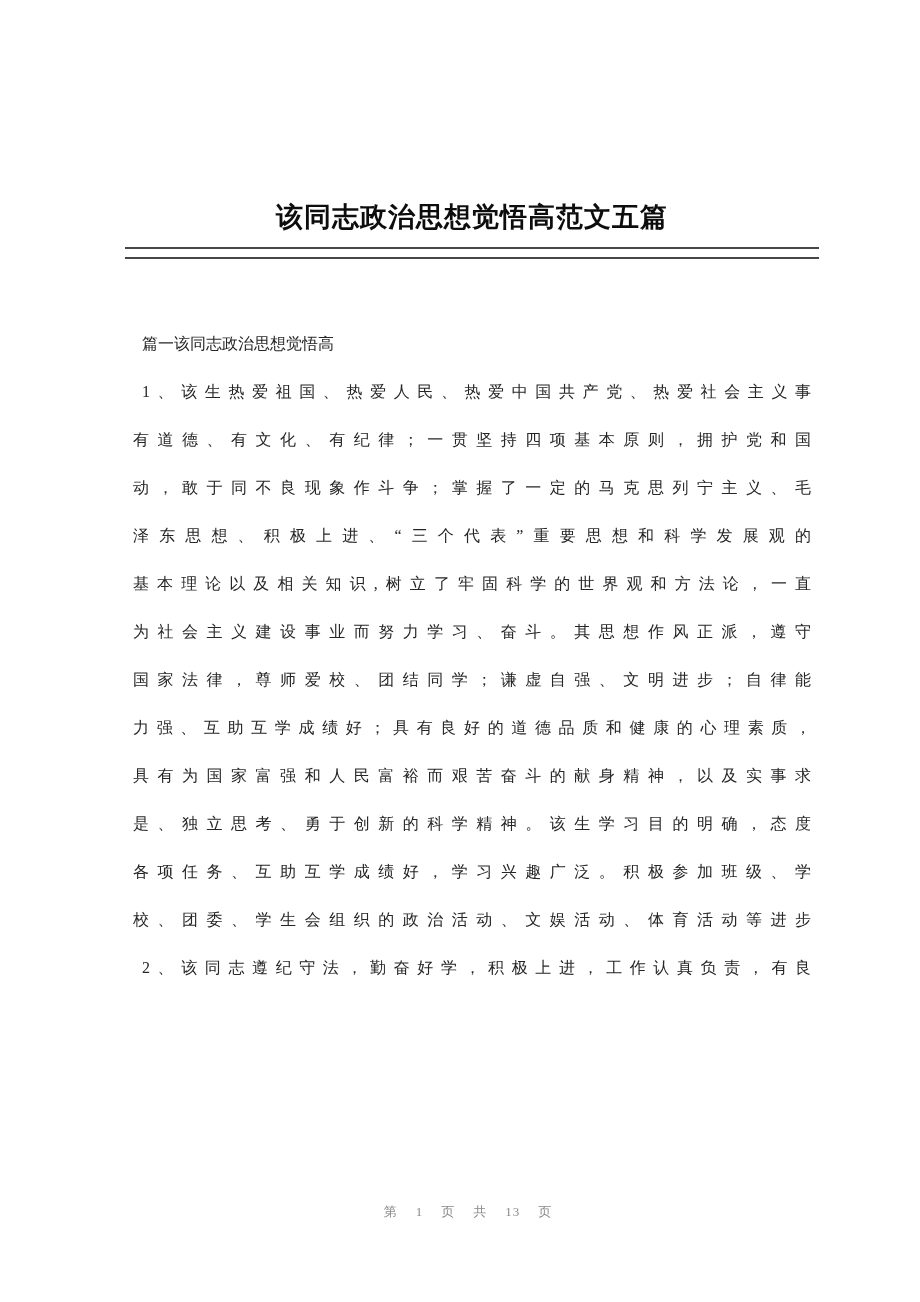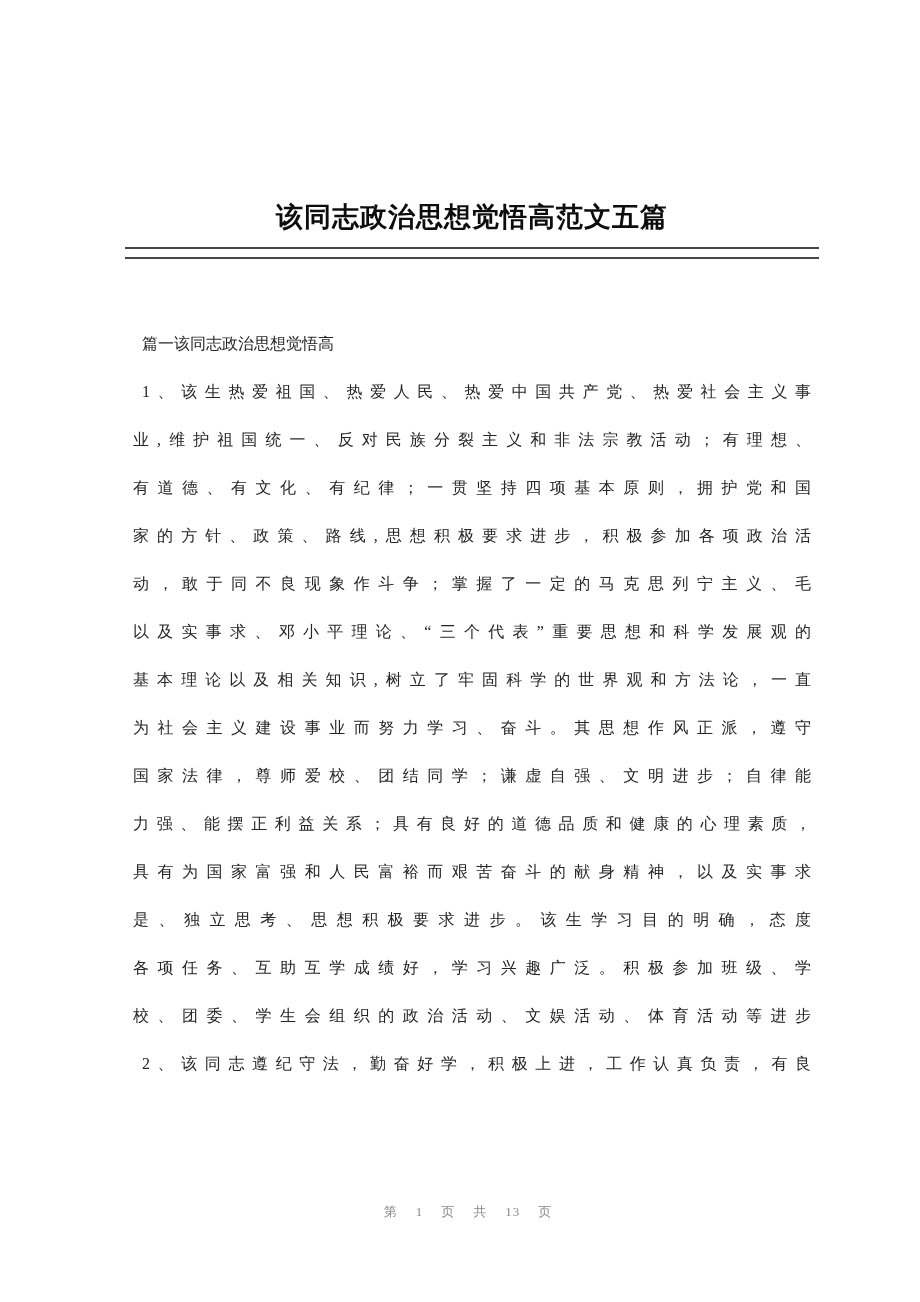--- a/index.html
+++ b/index.html
@@ -69,31 +69,29 @@
 <div class="page">
   <div class="content">
 
     <div class="doc-title">该同志政治思想觉悟高范文五篇</div>
 
     <div class="title-rule"></div>
 
     <div class="body-text">
       <div class="line indent">篇一该同志政治思想觉悟高</div>
       <div class="line indent just">1、该生热爱祖国、热爱人民、热爱中国共产党、热爱社会主义事</div>
-      <div class="line just">业,维护祖国统一、反对民族分裂主义和非法宗教活动；有理想、</div>
       <div class="line just">有道德、有文化、有纪律；一贯坚持四项基本原则，拥护党和国</div>
-      <div class="line just">家的方针、政策、路线,思想积极要求进步，积极参加各项政治活</div>
       <div class="line just">动，敢于同不良现象作斗争；掌握了一定的马克思列宁主义、毛</div>
-      <div class="line just">以及实事求、邓小平理论、“三个代表”重要思想和科学发展观的</div>
+      <div class="line just">泽东思想、积极上进、“三个代表”重要思想和科学发展观的</div>
       <div class="line just">基本理论以及相关知识,树立了牢固科学的世界观和方法论，一直</div>
       <div class="line just">为社会主义建设事业而努力学习、奋斗。其思想作风正派，遵守</div>
       <div class="line just">国家法律，尊师爱校、团结同学；谦虚自强、文明进步；自律能</div>
-      <div class="line just">力强、能摆正利益关系；具有良好的道德品质和健康的心理素质，</div>
+      <div class="line just">力强、互助互学成绩好；具有良好的道德品质和健康的心理素质，</div>
       <div class="line just">具有为国家富强和人民富裕而艰苦奋斗的献身精神，以及实事求</div>
-      <div class="line just">是、独立思考、思想积极要求进步。该生学习目的明确，态度</div>
+      <div class="line just">是、独立思考、勇于创新的科学精神。该生学习目的明确，态度</div>
       <div class="line just">各项任务、互助互学成绩好，学习兴趣广泛。积极参加班级、学</div>
       <div class="line just">校、团委、学生会组织的政治活动、文娱活动、体育活动等进步</div>
       <div class="line indent just">2、该同志遵纪守法，勤奋好学，积极上进，工作认真负责，有良</div>
     </div>
 
   </div>
 
   <div class="page-footer">
     <span>第</span><span>1</span><span>页</span><span>共</span><span>13</span><span>页</span>
   </div>

